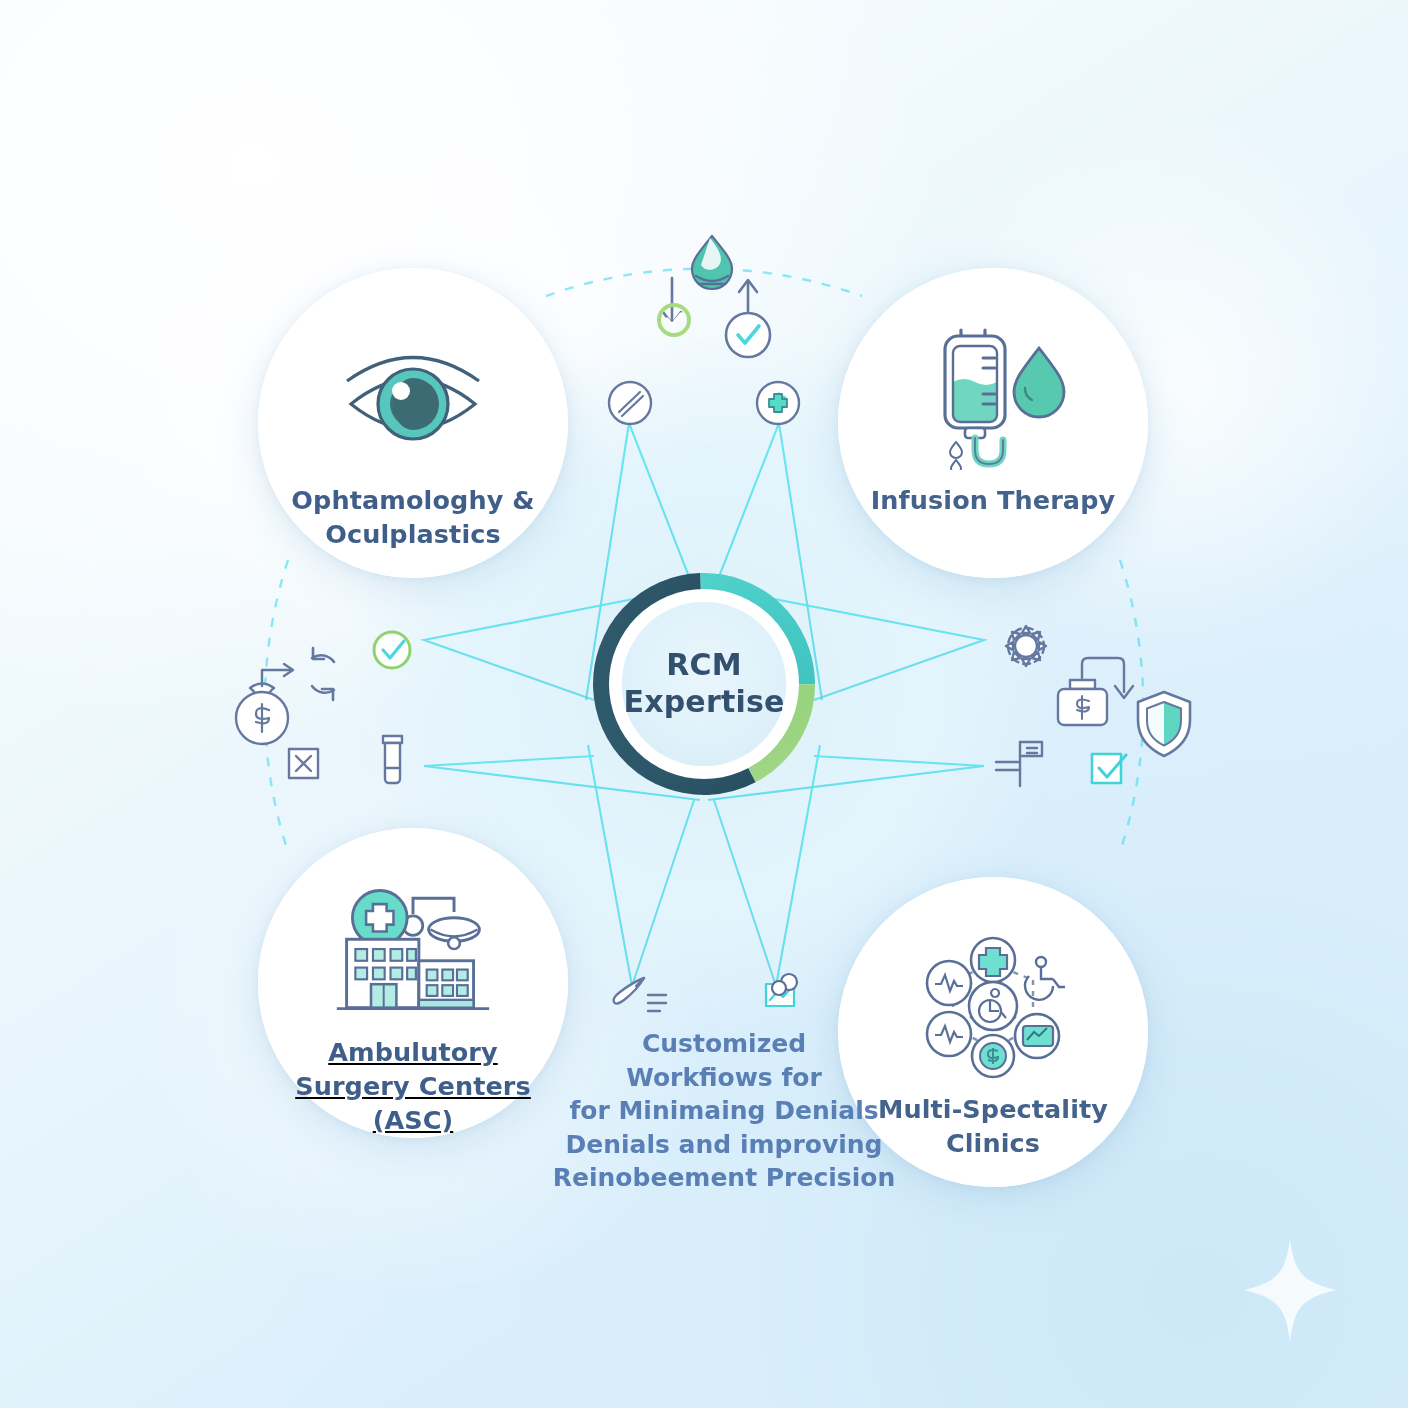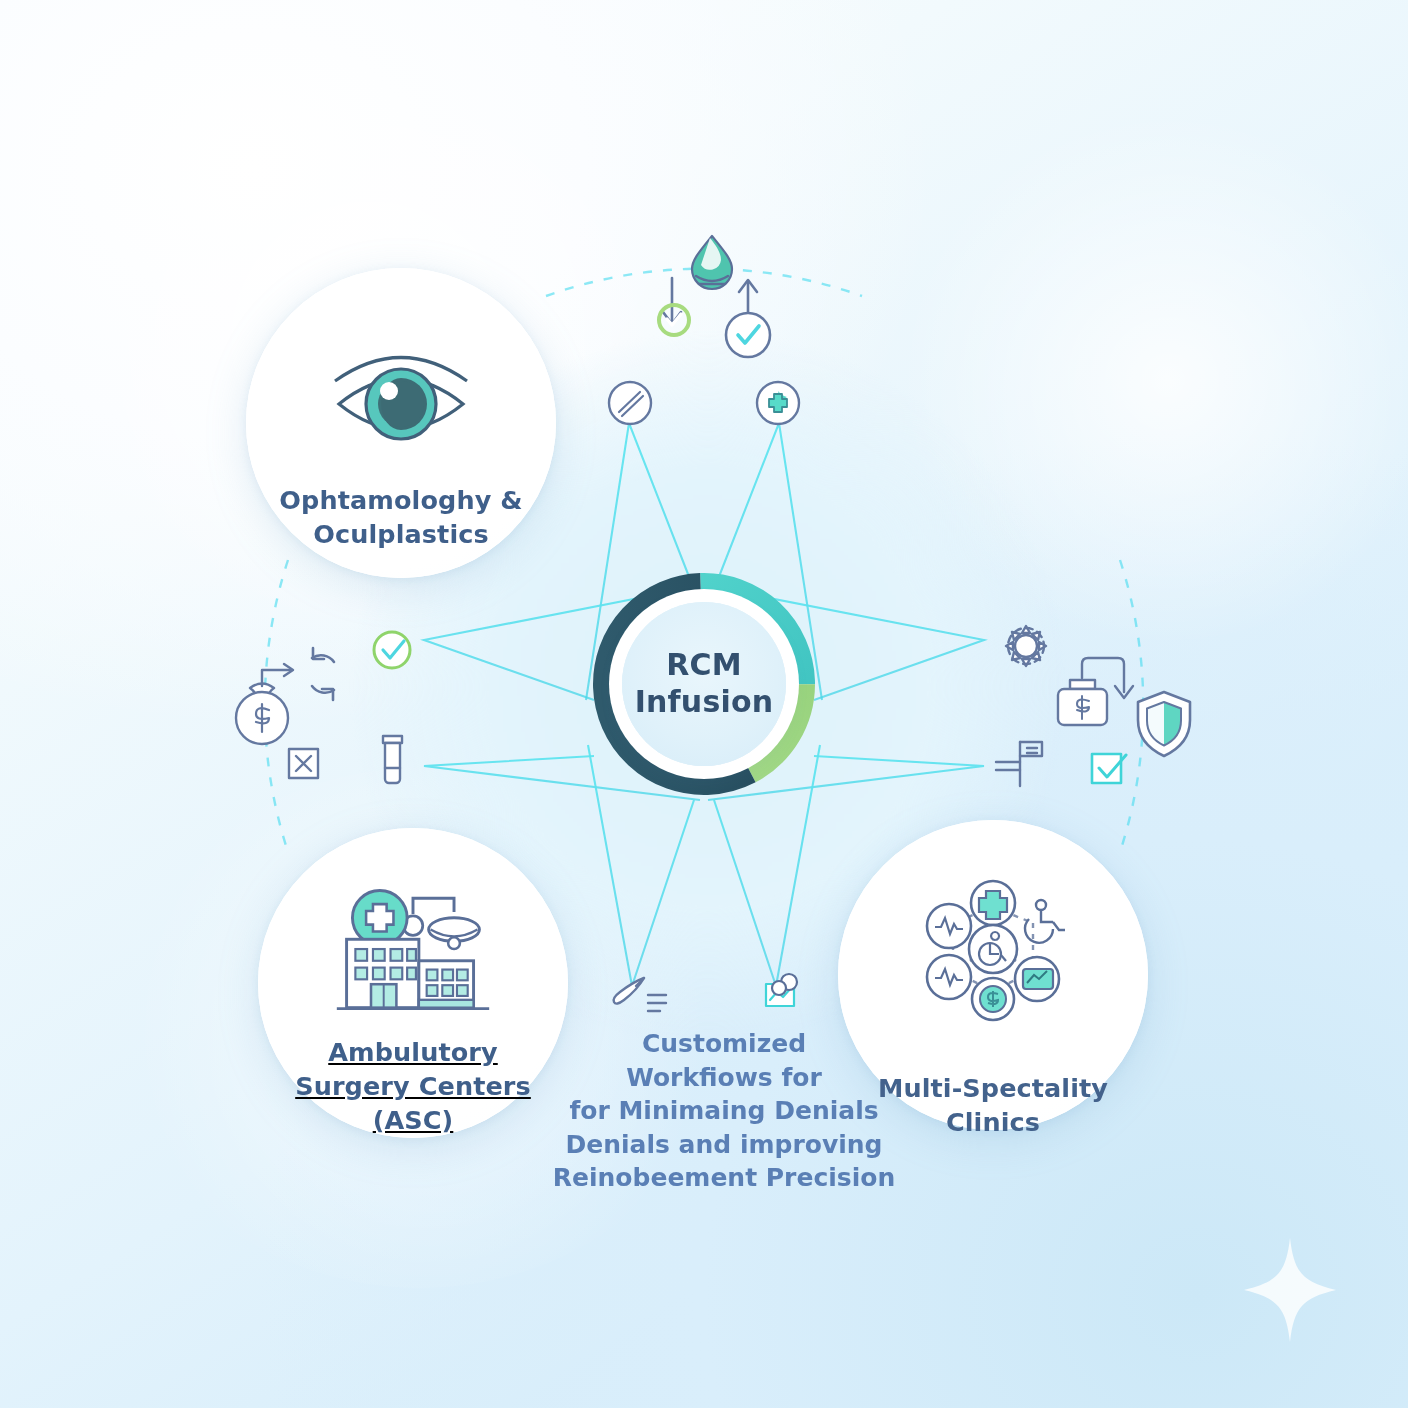--- a/index.html
+++ b/index.html
@@ -72,24 +72,24 @@
     box-shadow: 0 10px 42px rgba(120,170,205,.22),
                 0 2px 10px rgba(120,170,205,.14),
                 inset 0 0 0 1px rgba(255,255,255,.9);
     display: flex;
     flex-direction: column;
     align-items: center;
     justify-content: flex-start;
     padding-top: 52px;
     box-sizing: border-box;
   }
-  .card-tl { left: 246px; top: 268px; }
+  .card-tl { left: 258px; top: 268px; }
   .card-tr { left: 838px; top: 268px; }
   .card-bl { left: 258px; top: 828px; text-decoration: underline; }
-  .card-br { left: 838px; top: 820px; gap: 36px; }
+  .card-br { left: 838px; top: 877px; }
 
   .card-icon {
     width: 168px;
     height: 150px;
     display: flex;
     align-items: center;
     justify-content: center;
   }
   .card-label {
     margin-top: 14px;
@@ -344,39 +344,66 @@
       </defs>
 
       <circle cx="112" cy="112" r="100" fill="none" stroke="url(#segTeal)" stroke-width="22" stroke-dasharray="160.6 467.8" stroke-dashoffset="0" transform="rotate(-92 112 112)"></circle>
 
       <circle cx="112" cy="112" r="100" fill="none" stroke="url(#segGreen)" stroke-width="22" stroke-dasharray="108.2 520.2" stroke-dashoffset="-160.6" transform="rotate(-92 112 112)"></circle>
 
       <circle cx="112" cy="112" r="100" fill="none" stroke="url(#segDark)" stroke-width="22" stroke-dasharray="359.6 268.8" stroke-dashoffset="-268.8" transform="rotate(-92 112 112)"></circle>
     </svg>
     <div class="hub-core">
       <div class="hub-text">RCM
-Infusion</div>
+Expertise</div>
     </div>
   </div>
 
   <div class="card card-tl">
     <div class="card-icon">
       <svg width="168" height="118" viewBox="0 0 168 118">
         <path d="M 22 68 Q 84 18 146 68 Q 84 118 22 68 Z" fill="#ffffff" stroke="#41607a" stroke-width="3.2"></path>
         <circle cx="84" cy="68" r="35" fill="#57c7bd" stroke="#41607a" stroke-width="3.2"></circle>
         <path d="M 84 42 a 26 26 0 0 1 0 52 a 20 26 0 0 1 0 -52 Z" fill="#3d6b74" stroke="none"></path>
         <circle cx="84" cy="68" r="23" fill="#3d6b74" stroke="none" opacity=".95"></circle>
         <circle cx="72" cy="55" r="9" fill="#ffffff"></circle>
         <path d="M 18 45 Q 84 -2 150 45" fill="none" stroke="#41607a" stroke-width="3.2"></path>
       </svg>
     </div>
     <div class="card-label">Ophtamologhy &amp;
 Oculplastics</div>
   </div>
 
+  <div class="card card-tr">
+    <div class="card-icon">
+      <svg width="168" height="150" viewBox="0 0 168 150">
+
+        <path d="M 52 18 v -8 M 76 18 v -8" stroke="#5a6f98" stroke-width="3.2" fill="none" stroke-linecap="round"></path>
+
+        <rect x="36" y="16" width="60" height="92" rx="13" fill="#ffffff" stroke="#5a6f98" stroke-width="3.2"></rect>
+        <path d="M 44 62 q 11 -6 22 0 t 22 0 v 32 a 7 7 0 0 1 -7 7 h -30 a 7 7 0 0 1 -7 -7 z" fill="#71d6bf"></path>
+        <rect x="44" y="26" width="44" height="76" rx="7" fill="none" stroke="#5a6f98" stroke-width="2.4"></rect>
+
+        <path d="M 74 38 h 12 M 74 48 h 12 M 74 74 h 12 M 74 84 h 12" stroke="#5a6f98" stroke-width="3" stroke-linecap="round"></path>
+
+        <rect x="56" y="108" width="20" height="10" rx="3" fill="#ffffff" stroke="#5a6f98" stroke-width="2.6"></rect>
+
+        <path d="M 66 118 v 12 q 0 14 14 14 t 14 -14 v -10" fill="none" stroke="#71d6bf" stroke-width="7" stroke-linecap="round"></path>
+        <path d="M 66 118 v 12 q 0 14 14 14 t 14 -14 v -10" fill="none" stroke="#5a6f98" stroke-width="2" stroke-linecap="round" opacity=".85"></path>
+
+        <path d="M 47 122 c 4 5 6 7 6 10 a 6 6 0 0 1 -12 0 c 0 -3 2 -5 6 -10 z" fill="#ffffff" stroke="#5a6f98" stroke-width="2"></path>
+        <path d="M 47 140 c 3 4 5 6 5 8 a 5 5 0 0 1 -10 0 c 0 -2 2 -4 5 -8 z" fill="#ffffff" stroke="#5a6f98" stroke-width="2"></path>
+
+        <path d="M 130 28 c 17 22 25 32 25 44 a 25 25 0 0 1 -50 0 c 0 -12 8 -22 25 -44 z" fill="#56c9ae" stroke="#5a6f98" stroke-width="2.8"></path>
+        <path d="M 116 68 a 13 13 0 0 0 7 12" fill="none" stroke="#3d8a80" stroke-width="2.4" stroke-linecap="round"></path>
+      </svg>
+    </div>
+    <div class="card-label">Infusion
+Therapy</div>
+  </div>
 
   <div class="card card-bl">
     <div class="card-icon">
       <svg width="172" height="140" viewBox="0 0 172 140">
 
         <path d="M 86 32 v -16 h 42 v 14" fill="none" stroke="#5a6f98" stroke-width="3"></path>
         <ellipse cx="128" cy="48" rx="26" ry="12" fill="#ffffff" stroke="#5a6f98" stroke-width="3"></ellipse>
         <path d="M 104 48 q 24 14 48 0" fill="none" stroke="#5a6f98" stroke-width="2.4"></path>
         <circle cx="128" cy="62" r="6" fill="#ffffff" stroke="#5a6f98" stroke-width="2.6"></circle>
         <circle cx="86" cy="44" r="10" fill="#ffffff" stroke="#5a6f98" stroke-width="2.8"></circle>

